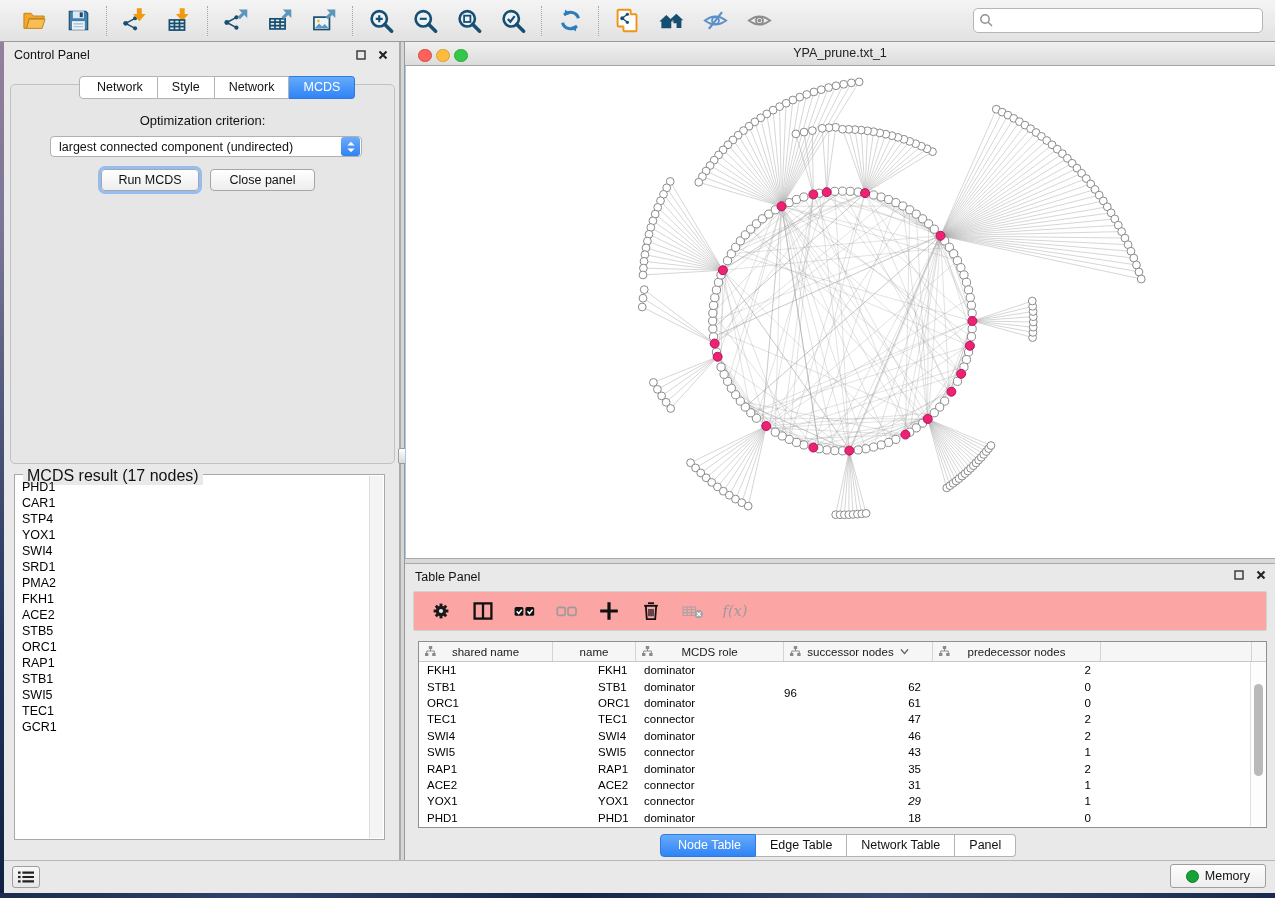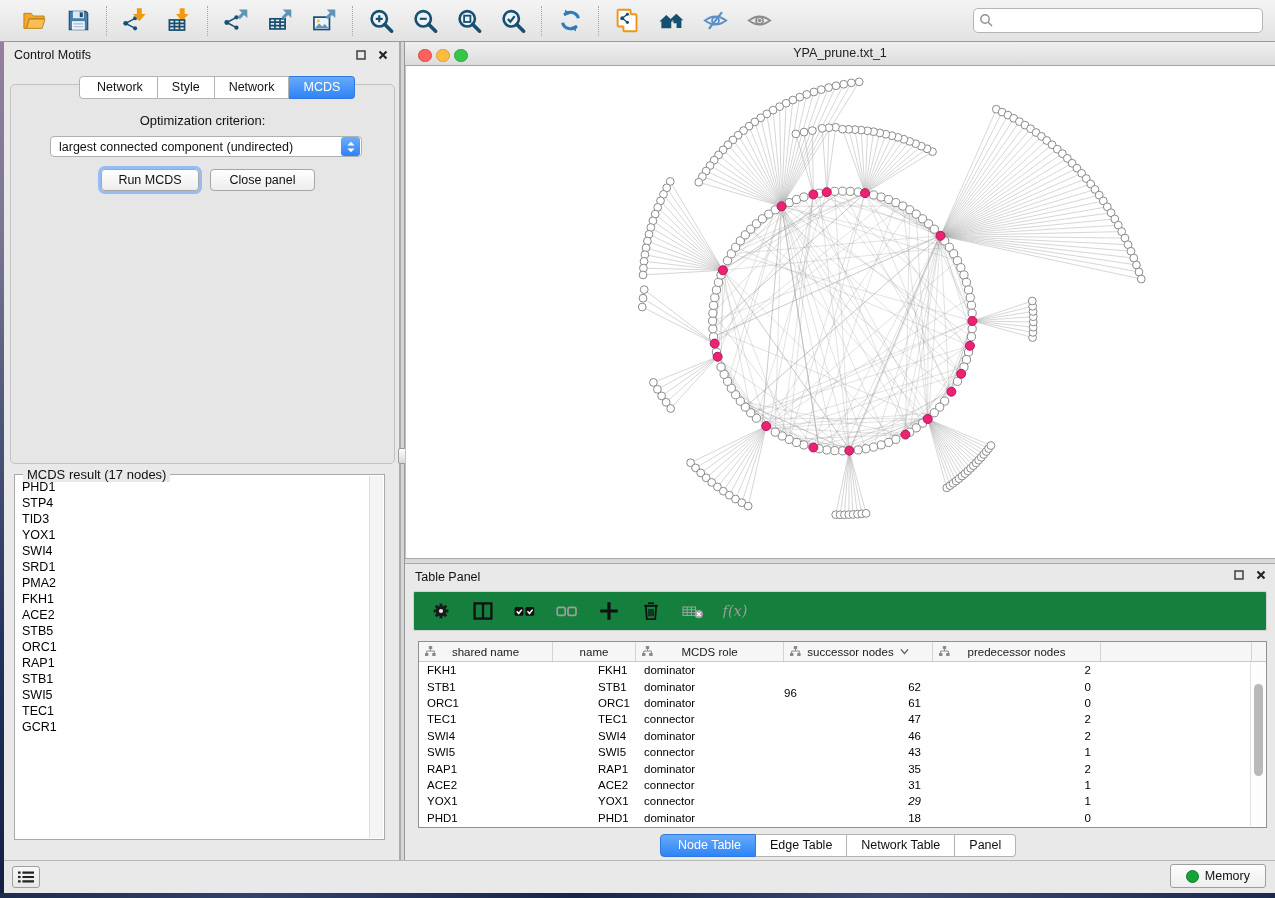--- a/index.html
+++ b/index.html
@@ -46,42 +46,42 @@
   #opt-select .sel-text{flex:1;font-size:12.5px;padding-left:8px;color:#111;white-space:nowrap;overflow:hidden;}
   .sel-stepper{width:19px;height:19px;border-radius:3px;margin-right:1px;
     background:linear-gradient(#6cadfc,#2e82f5);display:flex;align-items:center;justify-content:center;}
   .cp-btn{position:absolute;top:84px;height:22px;background:linear-gradient(#ffffff,#ededed);
     border:1px solid #a6a6a6;border-radius:4px;font:12.5px "Liberation Sans",sans-serif;color:#111;}
   #run-btn{left:90px;width:98px;box-shadow:0 0 0 3px rgba(82,155,250,.55);}
   #closepanel-btn{left:199px;width:105px;}
   
   #result-box{position:absolute;left:10px;top:432px;width:371px;height:366px;background:#fff;
     border:1px solid #a9a9a9;box-sizing:border-box;}
-  #result-legend{position:absolute;left:8px;top:-8px;background:#e9e9e9;padding:0 4px;font-size:13px;color:#111;}
+  #result-legend{position:absolute;left:8px;top:-8px;background:#e9e9e9;padding:0 4px;font-size:16px;color:#111;}
   #result-list{position:absolute;left:1px;top:4px;bottom:1px;right:14px;overflow:hidden;margin:0;padding:0;list-style:none;}
   #result-list li{font-size:12.5px;line-height:16px;padding-left:6px;color:#000;}
   #result-scroll{position:absolute;top:1px;bottom:1px;right:1px;width:13px;background:#f4f4f4;border-left:1px solid #ddd;}
   
   #v-splitter{left:400px;top:42px;width:5px;height:818px;background:#d6d6d6;border-left:1px solid #aaa;border-right:1px solid #999;box-sizing:border-box;}
   #v-handle{position:absolute;left:-3px;top:406px;width:9px;height:14px;background:linear-gradient(#fdfdfd,#d9d9d9);
     border:1px solid #9b9b9b;border-radius:2px;}
   #h-splitter{left:405px;top:558px;width:870px;height:6px;background:#d9d9d9;border-top:1px solid #a8a8a8;border-bottom:1px solid #a8a8a8;box-sizing:border-box;}
   
   #net-titlebar{left:405px;top:42px;width:870px;height:24px;background:linear-gradient(#f0f0f0,#dcdcdc);
     border-bottom:1px solid #a5a5a5;box-sizing:border-box;}
   .traffic{position:absolute;top:6.5px;width:11.5px;height:11.5px;border-radius:50%;}
   #tl-red{left:13px;background:#fc615c;border:0.5px solid #d94a45;}
   #tl-yellow{left:31px;background:#fdbc40;border:0.5px solid #d9a133;}
   #tl-green{left:49px;background:#34c74a;border:0.5px solid #2aa83c;}
   #net-title{position:absolute;left:0;right:0;top:4px;text-align:center;font-size:12.5px;color:#222;}
   #net-canvas{left:405px;top:66px;width:870px;height:492px;background:#fff;border-left:1px solid #a9c6ec;box-sizing:border-box;}
   #net-svg{width:100%;height:100%;display:block;}
   
   #table-panel{left:405px;top:564px;width:870px;height:296px;background:#e9e9e9;}
-  #tp-toolbar{position:absolute;left:8px;top:27px;width:854px;height:40px;background:#15803d;
+  #tp-toolbar{position:absolute;left:8px;top:27px;width:854px;height:40px;background:#fca5a5;
     border:1px solid #d2d2d2;border-radius:2px;display:flex;align-items:center;gap:16px;padding-left:14px;box-sizing:border-box;}
   .tp-btn{border:none;background:transparent;padding:0;width:26px;height:26px;display:flex;align-items:center;justify-content:center;}
   .tp-btn svg{width:24px;height:24px;}
   #node-table{position:absolute;left:13px;top:77px;width:849px;height:187px;background:#fff;
     border:1px solid #8f8f8f;box-sizing:border-box;}
   #nt-header{display:flex;height:19px;background:#f6f6f6;border-bottom:1px solid #c9c9c9;}
   .nt-hcell{position:relative;display:flex;align-items:center;justify-content:center;
     border-right:1px solid #d4d4d4;font-size:11.5px;color:#1a1a1a;box-sizing:border-box;}
   .nt-hcell .tree-ic{position:absolute;left:6px;top:4px;}
   .nt-hcell .sort-ic{margin-left:6px;}
@@ -269,21 +269,21 @@
             <circle cx="6" cy="6" r="4.2" fill="none" stroke="#8f8f8f" stroke-width="1.4"></circle>
             <path d="M9.2 9.2 L13 13" stroke="#8f8f8f" stroke-width="1.4"></path>
           </svg>
       </span>
       <input id="search-input" type="text" value="" style="">
     </div>
   </header>
 
   <aside class="abs" id="control-panel">
     <div class="panel-titlebar">
-      <span class="panel-title">Control Motifs</span>
+      <span class="panel-title">Control Panel</span>
     </div>
     <button class="win-ctrl" style="right:30px;">
       <svg width="10" height="10" viewBox="0 0 10 10">
           <rect x="1" y="1" width="8" height="8" fill="none" stroke="#333" stroke-width="1.4"></rect>
         </svg>
     </button>
     <button class="win-ctrl" style="right:8px;">
       <svg width="10" height="10" viewBox="0 0 10 10">
           <path d="M1.5 1.5 L8.5 8.5 M8.5 1.5 L1.5 8.5" stroke="#222" stroke-width="2.1"></path>
         </svg>
@@ -307,22 +307,22 @@
         </span>
       </div>
       <button class="cp-btn" id="run-btn">Run MCDS</button>
       <button class="cp-btn" id="closepanel-btn">Close panel</button>
     </div>
 
     <div id="result-box">
       <span id="result-legend">MCDS result (17 nodes)</span>
       <ul id="result-list">
           <li>PHD1</li>
+          <li>CAR1</li>
           <li>STP4</li>
-          <li>TID3</li>
           <li>YOX1</li>
           <li>SWI4</li>
           <li>SRD1</li>
           <li>PMA2</li>
           <li>FKH1</li>
           <li>ACE2</li>
           <li>STB5</li>
           <li>ORC1</li>
           <li>RAP1</li>
           <li>STB1</li>

